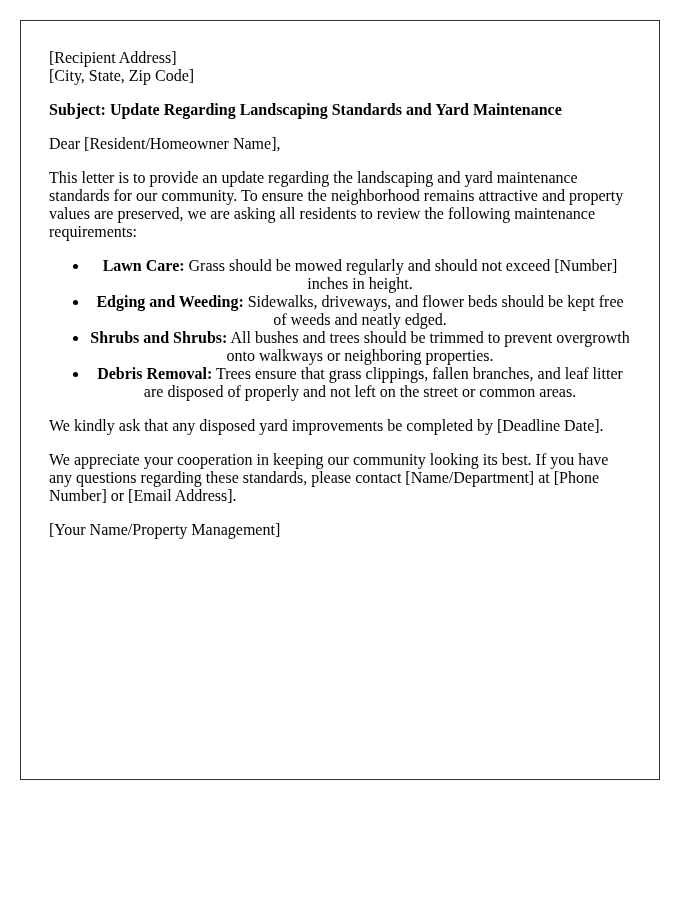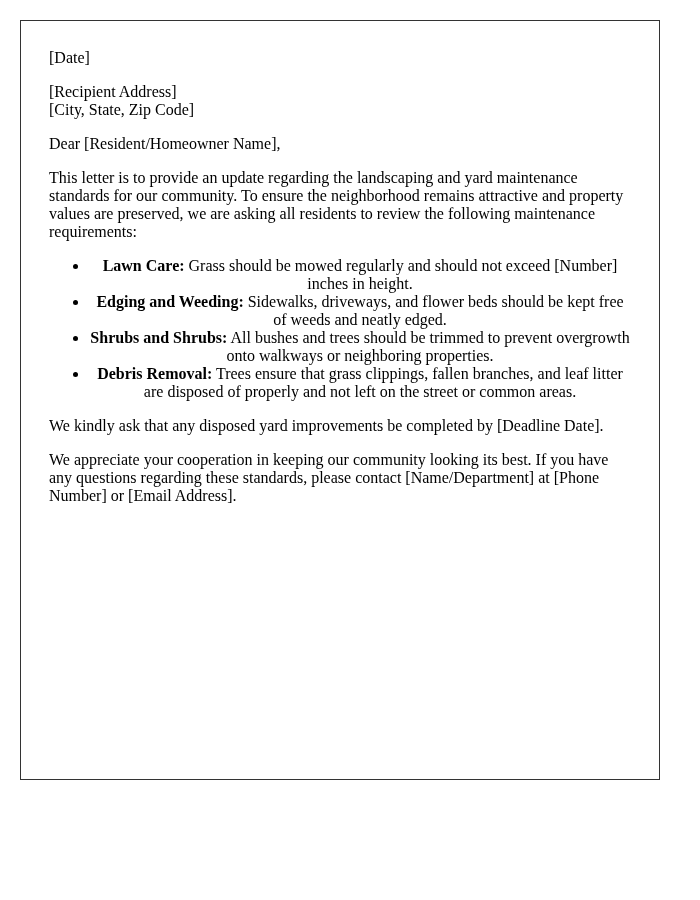--- a/index.html
+++ b/index.html
@@ -10,30 +10,31 @@
   .addr div { }
   .subject { font-weight:bold; }
   ul { margin:0 0 16px 0; padding-left:40px; }
   li { margin:0;text-align:center; }
   li b { font-weight:bold; }
 </style>
 </head>
 <body>
 
 <div class="letter">
-  <p>[Date]</p>
   <div class="addr">
     <div>[Recipient Address]</div>
     <div>[City, State, Zip Code]</div>
   </div>
+  <p class="subject">Subject: Update Regarding Landscaping Standards and Yard Maintenance</p>
   <p>Dear [Resident/Homeowner Name],</p>
   <p>This letter is to provide an update regarding the landscaping and yard maintenance standards for our community. To ensure the neighborhood remains attractive and property values are preserved, we are asking all residents to review the following maintenance requirements:</p>
   <ul>
     <li><b>Lawn Care:</b><span> Grass should be mowed regularly and should not exceed [Number] inches in height.</span></li>
     <li><b>Edging and Weeding:</b><span> Sidewalks, driveways, and flower beds should be kept free of weeds and neatly edged.</span></li>
     <li><b>Shrubs and Shrubs:</b><span> All bushes and trees should be trimmed to prevent overgrowth onto walkways or neighboring properties.</span></li>
     <li><b>Debris Removal:</b><span> Trees ensure that grass clippings, fallen branches, and leaf litter are disposed of properly and not left on the street or common areas.</span></li>
   </ul>
   <p>We kindly ask that any disposed yard improvements be completed by [Deadline Date].</p>
   <p>We appreciate your cooperation in keeping our community looking its best. If you have any questions regarding these standards, please contact [Name/Department] at [Phone Number] or [Email Address].</p>
   <div>
+    <div>[Your Name/Property Management]</div>
   </div>
 </div>
 
 </body></html>

